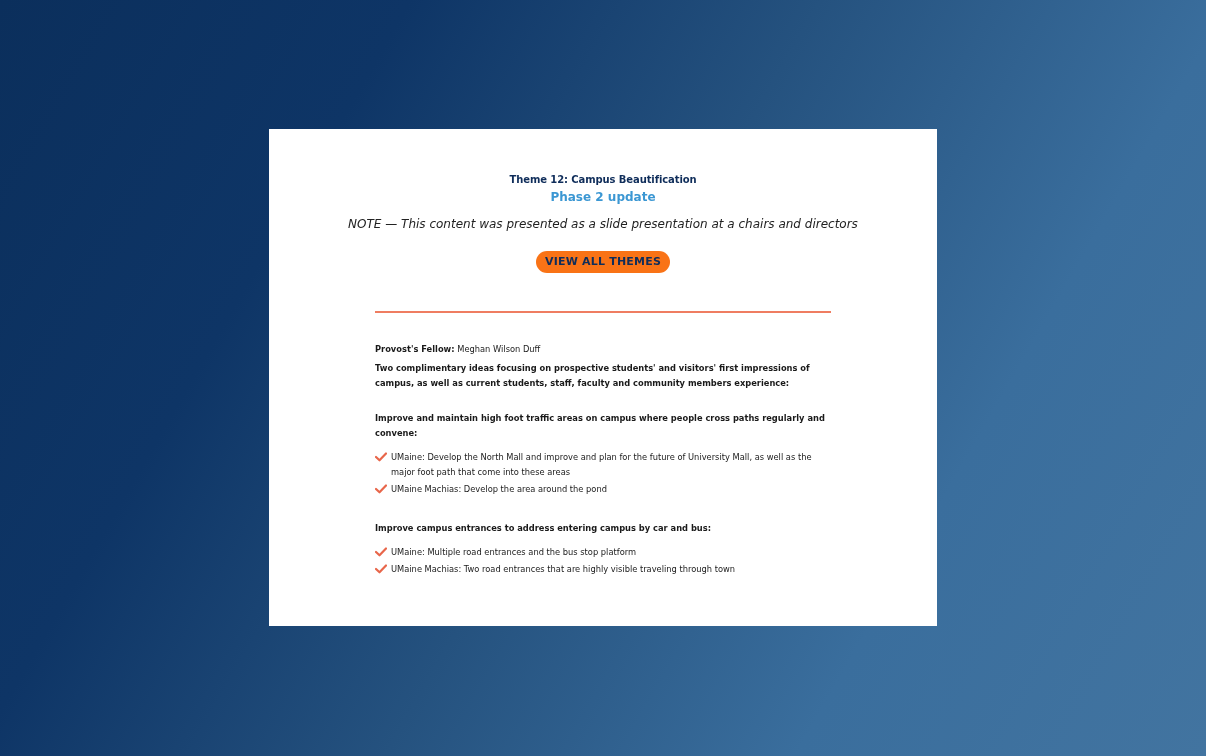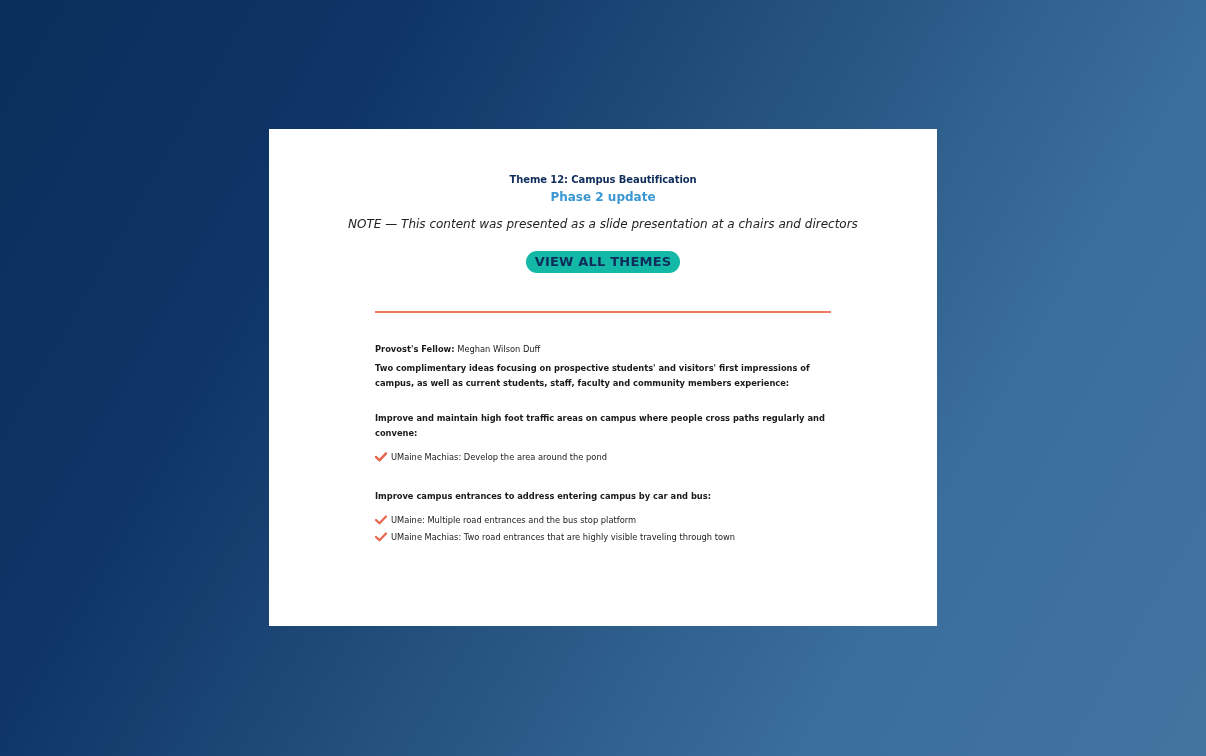--- a/index.html
+++ b/index.html
@@ -46,25 +46,25 @@
       font-family: "DejaVu Sans", sans-serif;
       font-style: italic;
       font-size: 12px;
       color: #222;
       line-height: 15px;
       margin-top: 12px;
     }
     .btn {
       display: inline-block;
       margin-top: 19px;
-      background: #14b8a6;
+      background: #f97316;
       color: #0f2d5a;
       font-family: "DejaVu Sans", sans-serif;
       font-weight: bold;
-      font-size: 13px;
+      font-size: 11px;
       letter-spacing: 0.2px;
       padding: 0 9px;
       height: 22px;
       line-height: 22px;
       border-radius: 11px;
       cursor: pointer;
     }
     .divider {
       position: absolute;
       left: 106px;
@@ -133,20 +133,21 @@
     </div>
 
     <div class="intro">Two complimentary ideas focusing on prospective students' and visitors' first impressions of campus, as well as current students, staff, faculty and community members experience:</div>
 
     <div class="section-head">Improve and maintain high foot traffic areas on campus where people cross paths regularly and convene:</div>
     <ul class="checks">
       <li>
         <svg class="check" viewBox="0 0 12 10">
             <path d="M1 5 L4.5 8.3 L11 1.5" fill="none" stroke="#e8664a" stroke-width="2.2" stroke-linecap="round" stroke-linejoin="round"></path>
           </svg>
+        <span>UMaine: Develop the North Mall and improve and plan for the future of University Mall, as well as the major foot path that come into these areas</span>
       </li>
       <li>
         <svg class="check" viewBox="0 0 12 10">
             <path d="M1 5 L4.5 8.3 L11 1.5" fill="none" stroke="#e8664a" stroke-width="2.2" stroke-linecap="round" stroke-linejoin="round"></path>
           </svg>
         <span>UMaine Machias: Develop the area around the pond</span>
       </li>
     </ul>
 
     <div class="section-head" style="margin-top:24px;">Improve campus entrances to address entering campus by car and bus:</div>

